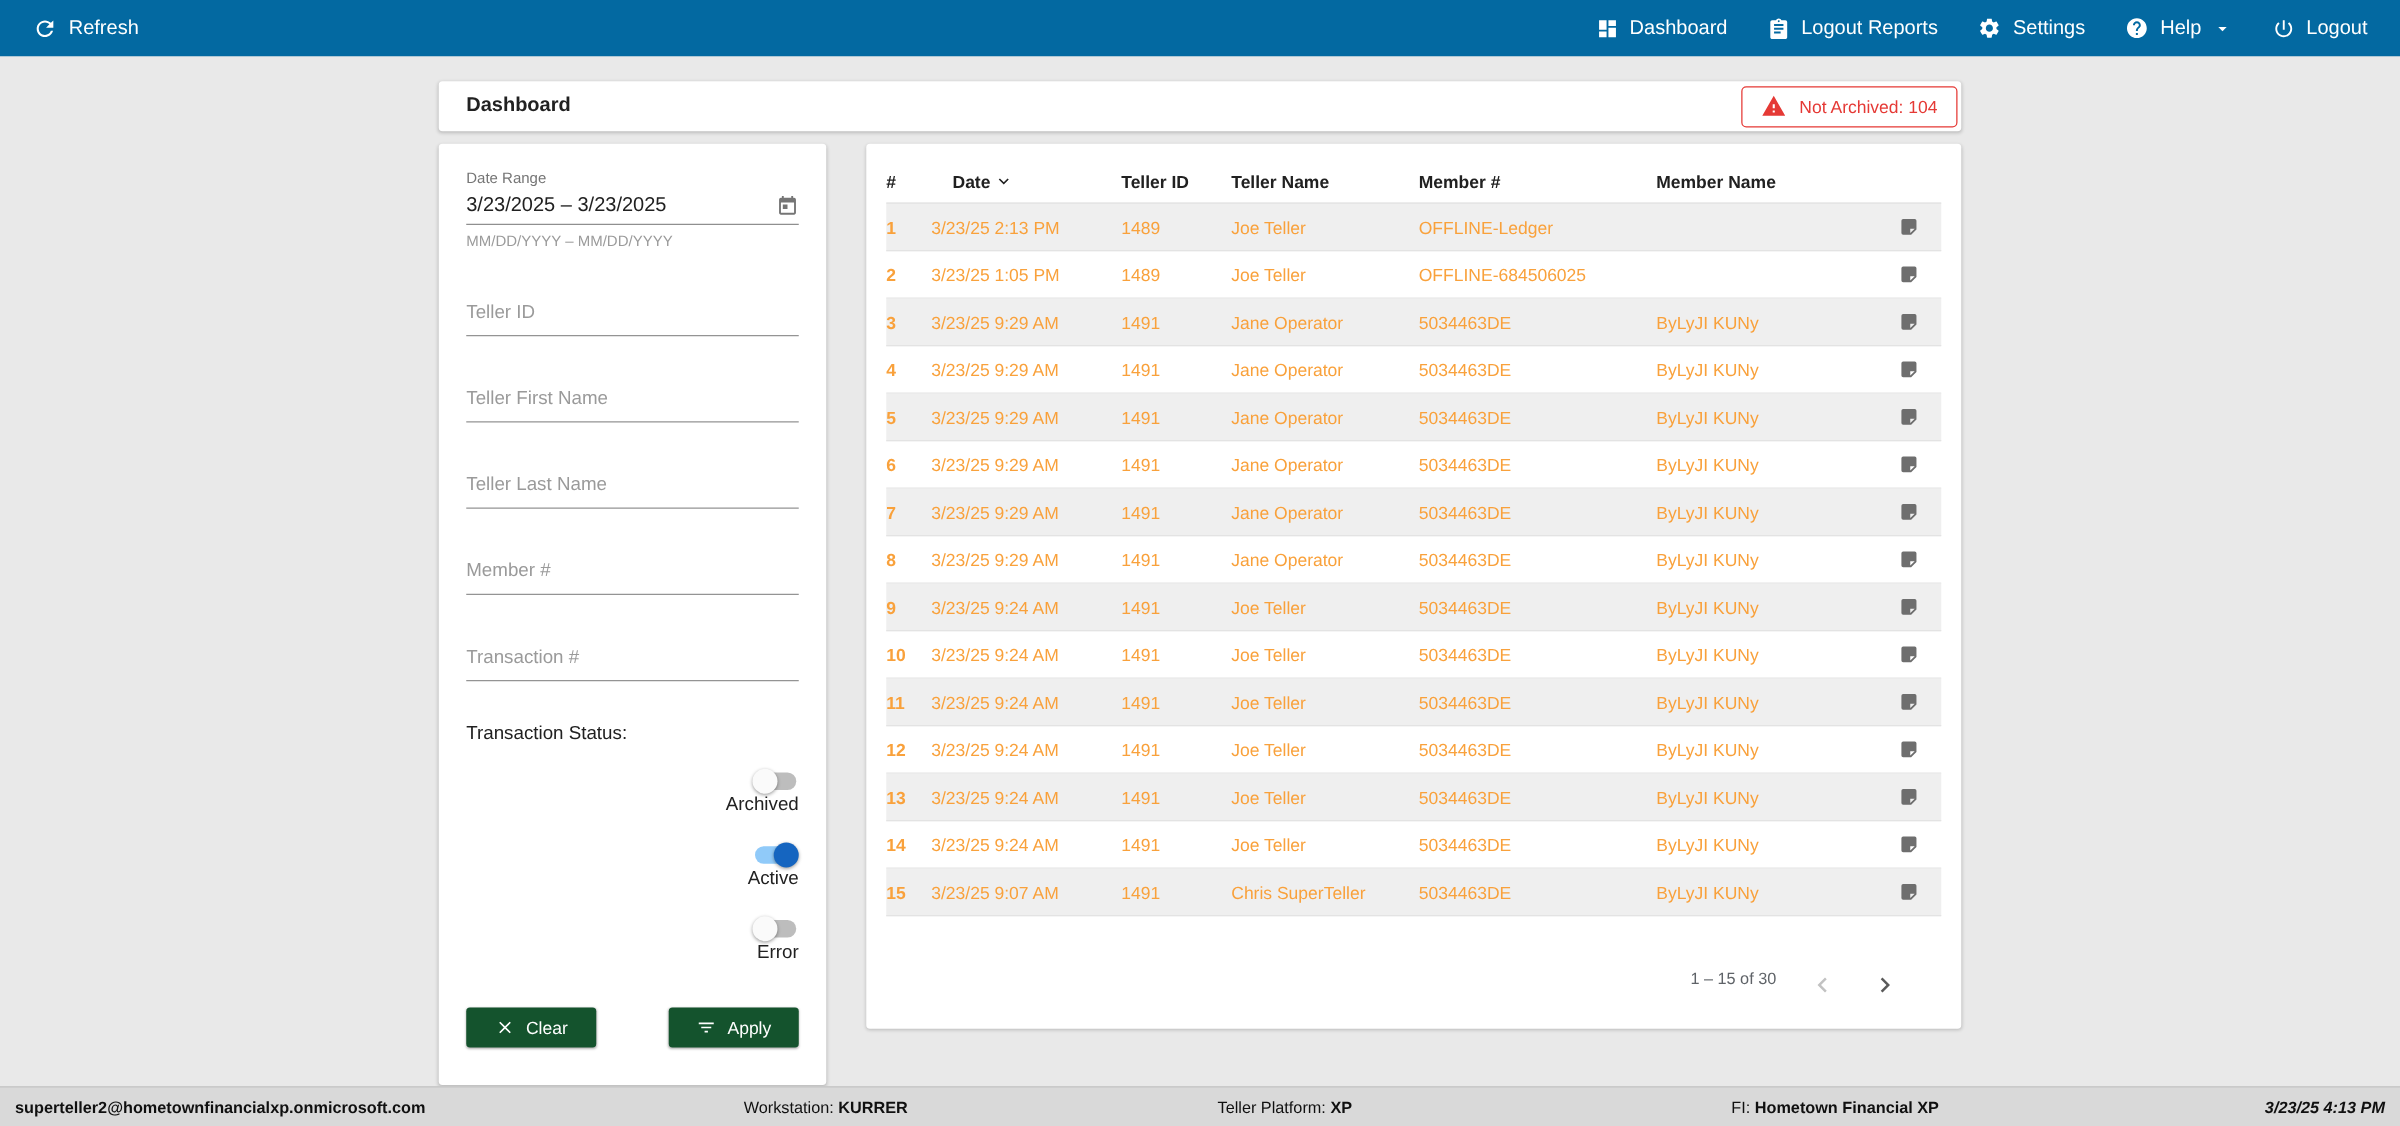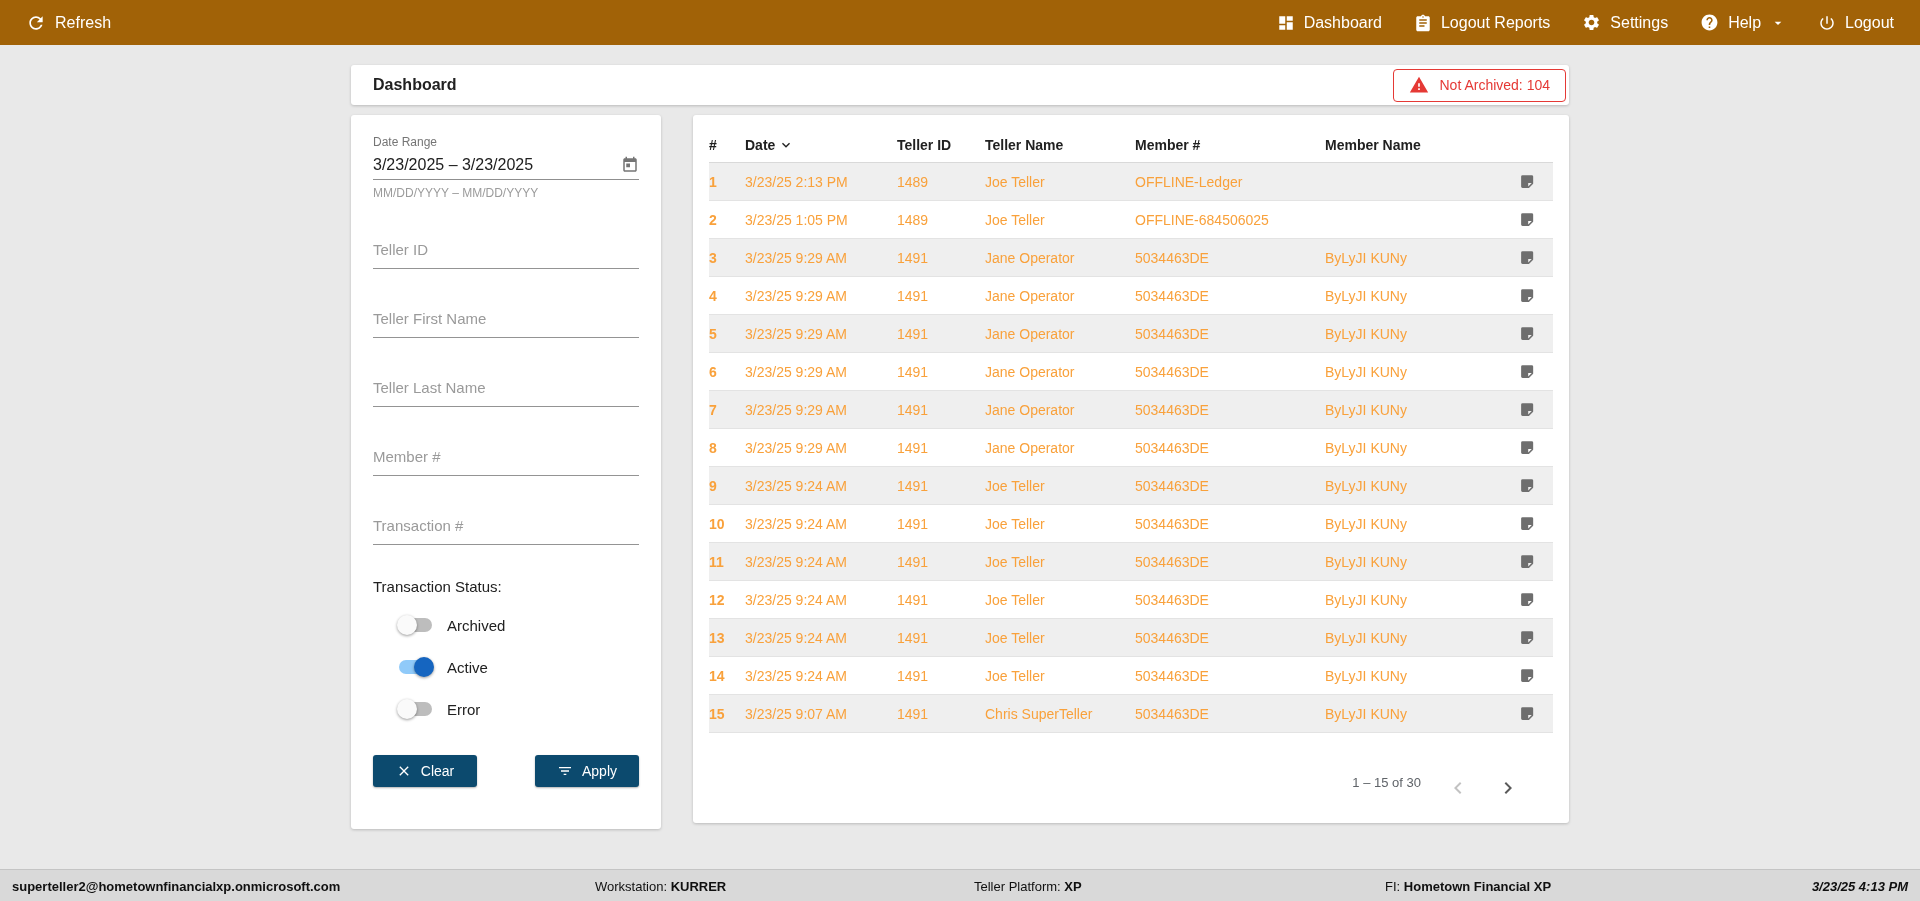--- a/index.html
+++ b/index.html
@@ -5,21 +5,21 @@
   * { box-sizing: border-box; }
   html,body { margin:0; padding:0; }
   body {
     width:1920px; height:901px; overflow:hidden; position:relative;
     background:#e9e9e9; font-family:"Liberation Sans", sans-serif; color:#212121;
   }
   svg { display:block; }
 
   
   .topbar {
-    height:45px; background:#a16207; color:#fff;
+    height:45px; background:#0369a1; color:#fff;
     display:flex; align-items:center; justify-content:space-between;
     padding:0 26px;
   }
   .tb-item { display:flex; align-items:center; gap:9px; font-size:16px; cursor:pointer; white-space:nowrap; }
   .topbar-nav { display:flex; align-items:center; gap:32px; }
 
   
   .content { width:1218px; margin:0 auto; padding-top:20px; }
   .card { background:#fff; border-radius:3px; box-shadow:0 1px 3px rgba(0,0,0,0.2); }
 
@@ -47,44 +47,44 @@
   .date-value { font-size:16px; color:#212121; }
   .hint { font-size:12px; color:#9b9b9b; margin-top:6px; }
   input.mat {
     width:100%; border:none; outline:none; border-bottom:1px solid #949494;
     font:15px "Liberation Sans", sans-serif; padding:8px 0 10px;
     color:#212121; background:transparent;
   }
   input.mat::placeholder { color:#9a9a9a; }
 
   .status-label { font-size:15px; color:#212121; margin:10px 0 20px; }
-  .toggle-row { display:flex; align-items:center; gap:13px; margin:0 0 22px 24px; }
+  .toggle-row { display:flex; align-items:flex-end; margin:0 0 22px 24px;flex-direction:column; }
   .switch { position:relative; width:37px; height:20px; flex:0 0 auto; cursor:pointer; }
   .switch .track { position:absolute; top:3px; left:2px; width:33px; height:14px; border-radius:7px; background:#000; opacity:0.26; }
   .switch .thumb { position:absolute; top:0; left:0; width:20px; height:20px; border-radius:50%; background:#fafafa; box-shadow:0 1px 3px rgba(0,0,0,0.4); }
   .switch.on .track { background:#2196f3; opacity:0.5; }
   .switch.on .thumb { left:17px; background:#1565c0; }
   .toggle-label { font-size:15px; color:#212121; }
 
   .fbuttons { display:flex; justify-content:space-between; margin-top:36px; padding-bottom:30px; }
   .btn {
     display:flex; align-items:center; justify-content:center; gap:9px;
-    width:104px; height:32px; background:#0c4a6e; color:#fff;
+    width:104px; height:32px; background:#14532d; color:#fff;
     border:none; border-radius:3px; font-size:14px; font-family:"Liberation Sans",sans-serif;
     cursor:pointer; box-shadow:0 1px 2px rgba(0,0,0,0.3);
   }
 
   
   .table-card { flex:1; height:708px; padding:12px 16px 22px; display:flex; flex-direction:column; }
   .grid-row {
     display:grid; grid-template-columns:36px 152px 88px 150px 190px 178px 1fr;
     align-items:center; height:38px;
   }
   .thead { height:36px; font-weight:bold; color:#212121; font-size:14px; border-bottom:1px solid #d9d9d9; }
-  .date-header { display:flex; align-items:center; gap:3px; cursor:pointer; }
+  .date-header { display:flex; align-items:center; gap:3px; cursor:pointer;margin-left:17px; }
   .tbody .grid-row { color:#f9a13b; font-size:14px; border-bottom:1px solid #e3e3e3; cursor:pointer; }
   .tbody .grid-row:nth-child(odd) { background:#efefef; }
   .cell-num { font-weight:bold; }
   .note-cell { display:flex; justify-content:flex-start; padding-left:16px; }
   .note-cell span { cursor:pointer; }
 
   .pagination {
     margin-top:auto; display:flex; align-items:flex-start; justify-content:flex-end;
     gap:24px; padding-right:32px; color:#5f6368; font-size:13px;
   }

